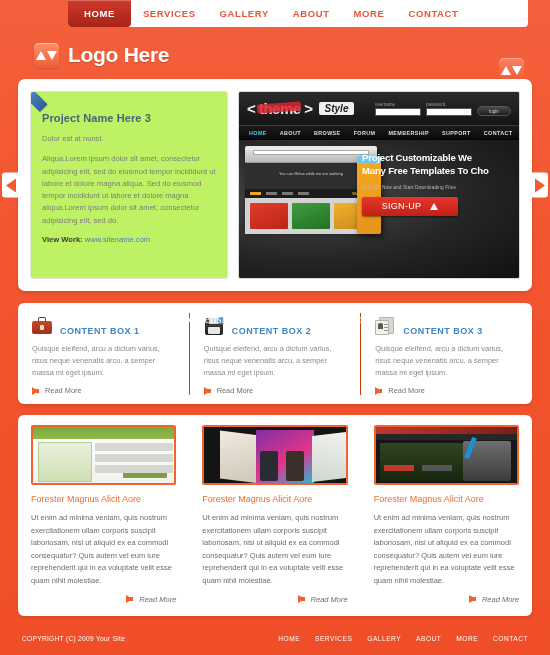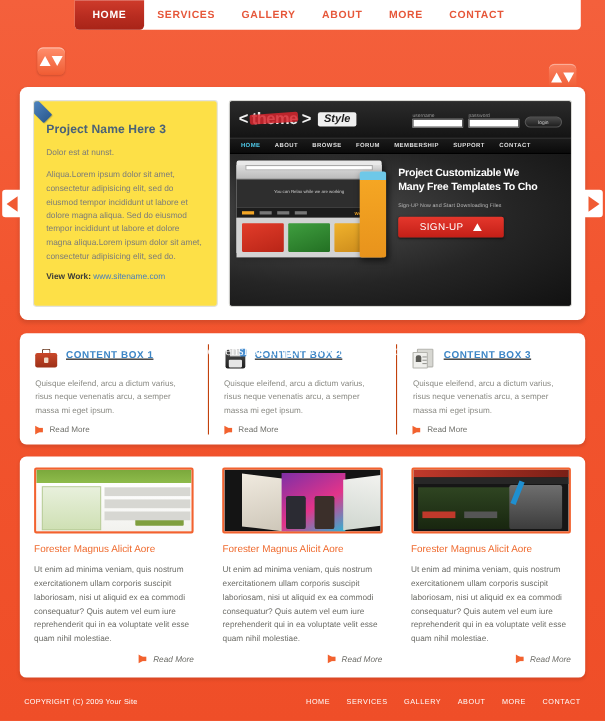--- a/index.html
+++ b/index.html
@@ -70,21 +70,21 @@
 
   
   .slider-outer { position: relative; margin: 9px 18px 0 18px; }
   .slider-panel {
     background: #ffffff; border-radius: 7px;
     padding: 12px; display: flex; gap: 10px;
     box-shadow: 0 2px 4px rgba(0,0,0,.12);
     height: 212px;
   }
   .slide-text {
-    width: 168px; background: #fde047; border: 1px solid #e2e2de;
+    width: 198px; background: #bef264; border: 1px solid #e2e2de;
     border-radius: 3px; padding: 10px 11px 10px 11px; position: relative;
     overflow: hidden;
   }
   .ribbon {
     position: absolute; left: -13px; top: -13px;
     width: 38px; height: 38px; overflow: hidden;
   }
   .ribbon i {
     position: absolute; left: 6px; top: -5px;
     display: block; width: 11px; height: 40px;
@@ -207,21 +207,21 @@
   }
 
   
   .boxes {
     margin: 12px 18px 0 18px; background: #ffffff; border-radius: 6px;
     display: flex; padding: 10px 0 9px 0;
     box-shadow: 0 2px 3px rgba(0,0,0,.1);
   }
   .box { flex: 1; padding: 4px 14px 0 14px; position: relative; }
   .box + .box { border-left: 1px solid #c2410c; }
-  .box-head { display: flex; align-items: flex-start; gap: 8px; margin-bottom: 7px; text-decoration: underline; }
+  .box-head { display: flex; align-items: flex-end; gap: 8px; margin-bottom: 7px; }
   .box-title { font-size: 9px; font-weight: bold; color: #3d86c6; letter-spacing: .5px; }
   .box-body { font-size: 7.4px; line-height: 1.62; color: #8a8a84; min-height: 36px; }
   .read-more { display: flex; align-items: center; gap: 6px; margin-top: 7px; }
   .rm-arrow {
     width: 0; height: 0; border-top: 4px solid transparent;
     border-bottom: 4px solid transparent; border-left: 7px solid #f2622f;
     position: relative;
   }
   .rm-arrow::before {
     content:""; position:absolute; left:-5px; top:-2px; width:5px; height:4px; background:#f2622f;
@@ -309,20 +309,21 @@
     <div class="nav-item">MORE</div>
     <div class="nav-item">CONTACT</div>
   </div>
 </div>
 
 <div class="logo-row">
   <div class="logo-mark">
     <span class="tri-up"></span>
     <span class="tri-down"></span>
   </div>
+  <div class="logo-text">Logo Here</div>
 </div>
 <div class="logo-mark-right">
   <span class="tri-up"></span>
   <span class="tri-down"></span>
 </div>
 
 <div class="slider-outer">
   <div class="slider-arrow arrow-l">
     <i></i>
   </div>

